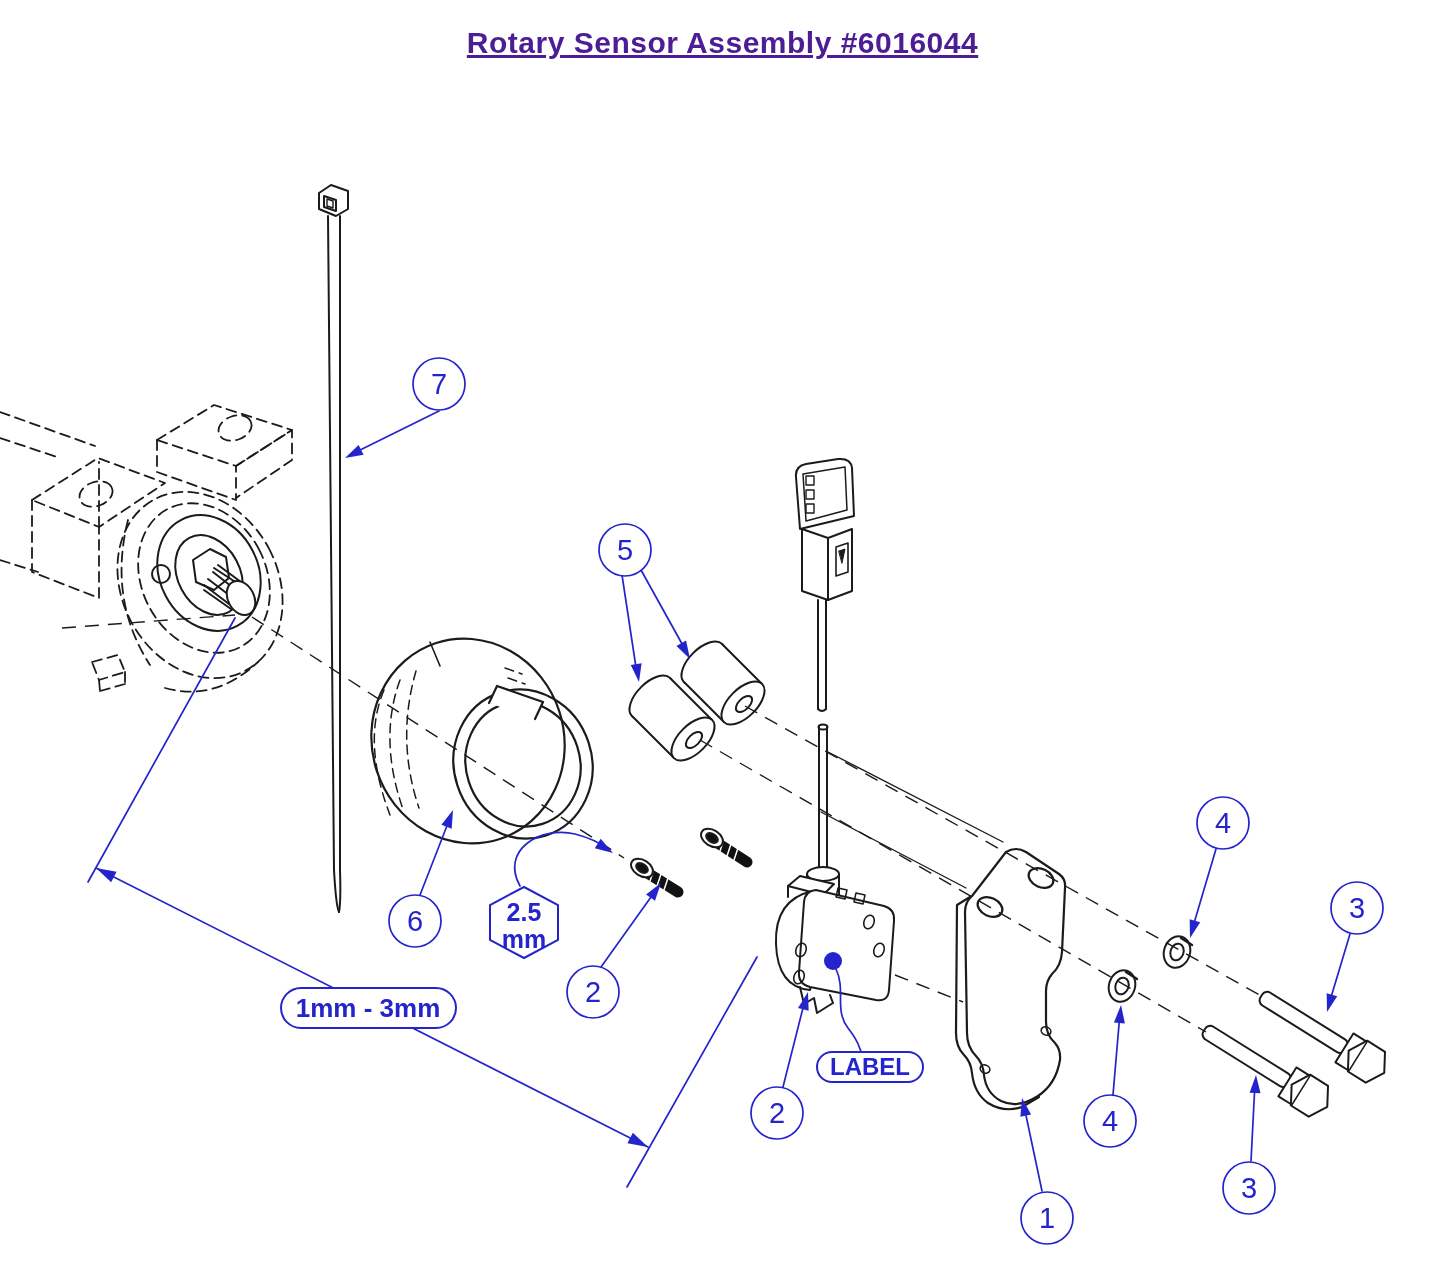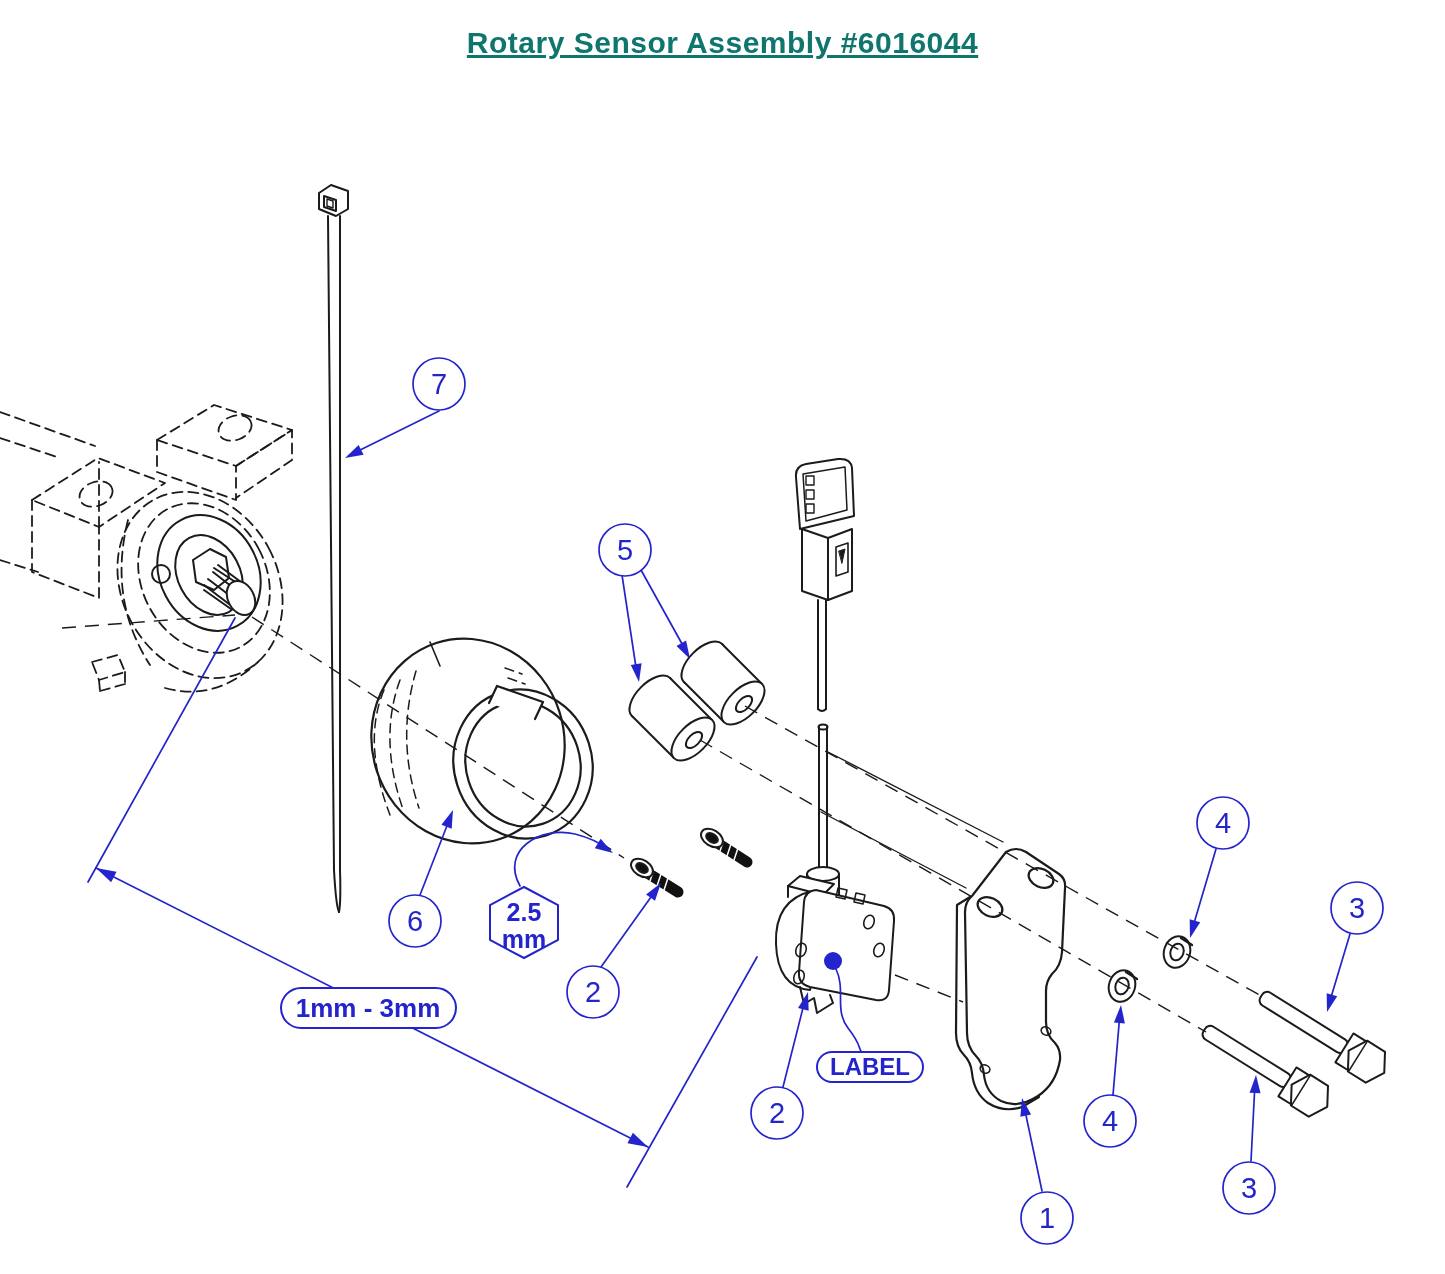--- a/index.html
+++ b/index.html
@@ -1,19 +1,19 @@
 <!DOCTYPE html>
 <html><head>
 <meta charset="utf-8">
 <style>
   html,body{margin:0;padding:0;background:#ffffff;}
   .page{position:relative;width:1445px;height:1274px;background:#ffffff;overflow:hidden;
         font-family:"Liberation Sans", sans-serif;}
   .title{position:absolute;top:26px;left:0;right:0;text-align:center;
-         font-size:30px;font-weight:bold;color:#0f766e;text-decoration:underline;
+         font-size:30px;font-weight:bold;color:#4c1d95;text-decoration:underline;
          letter-spacing:0.5px;}
   svg{position:absolute;top:0;left:0;}
   svg text{font-family:"Liberation Sans", sans-serif;}
   .callout-num{font-size:29px;fill:#2424cc;}
   .blue-bold{font-weight:bold;fill:#2424cc;}
 </style>
 </head>
 <body>
 
 <div class="page">

